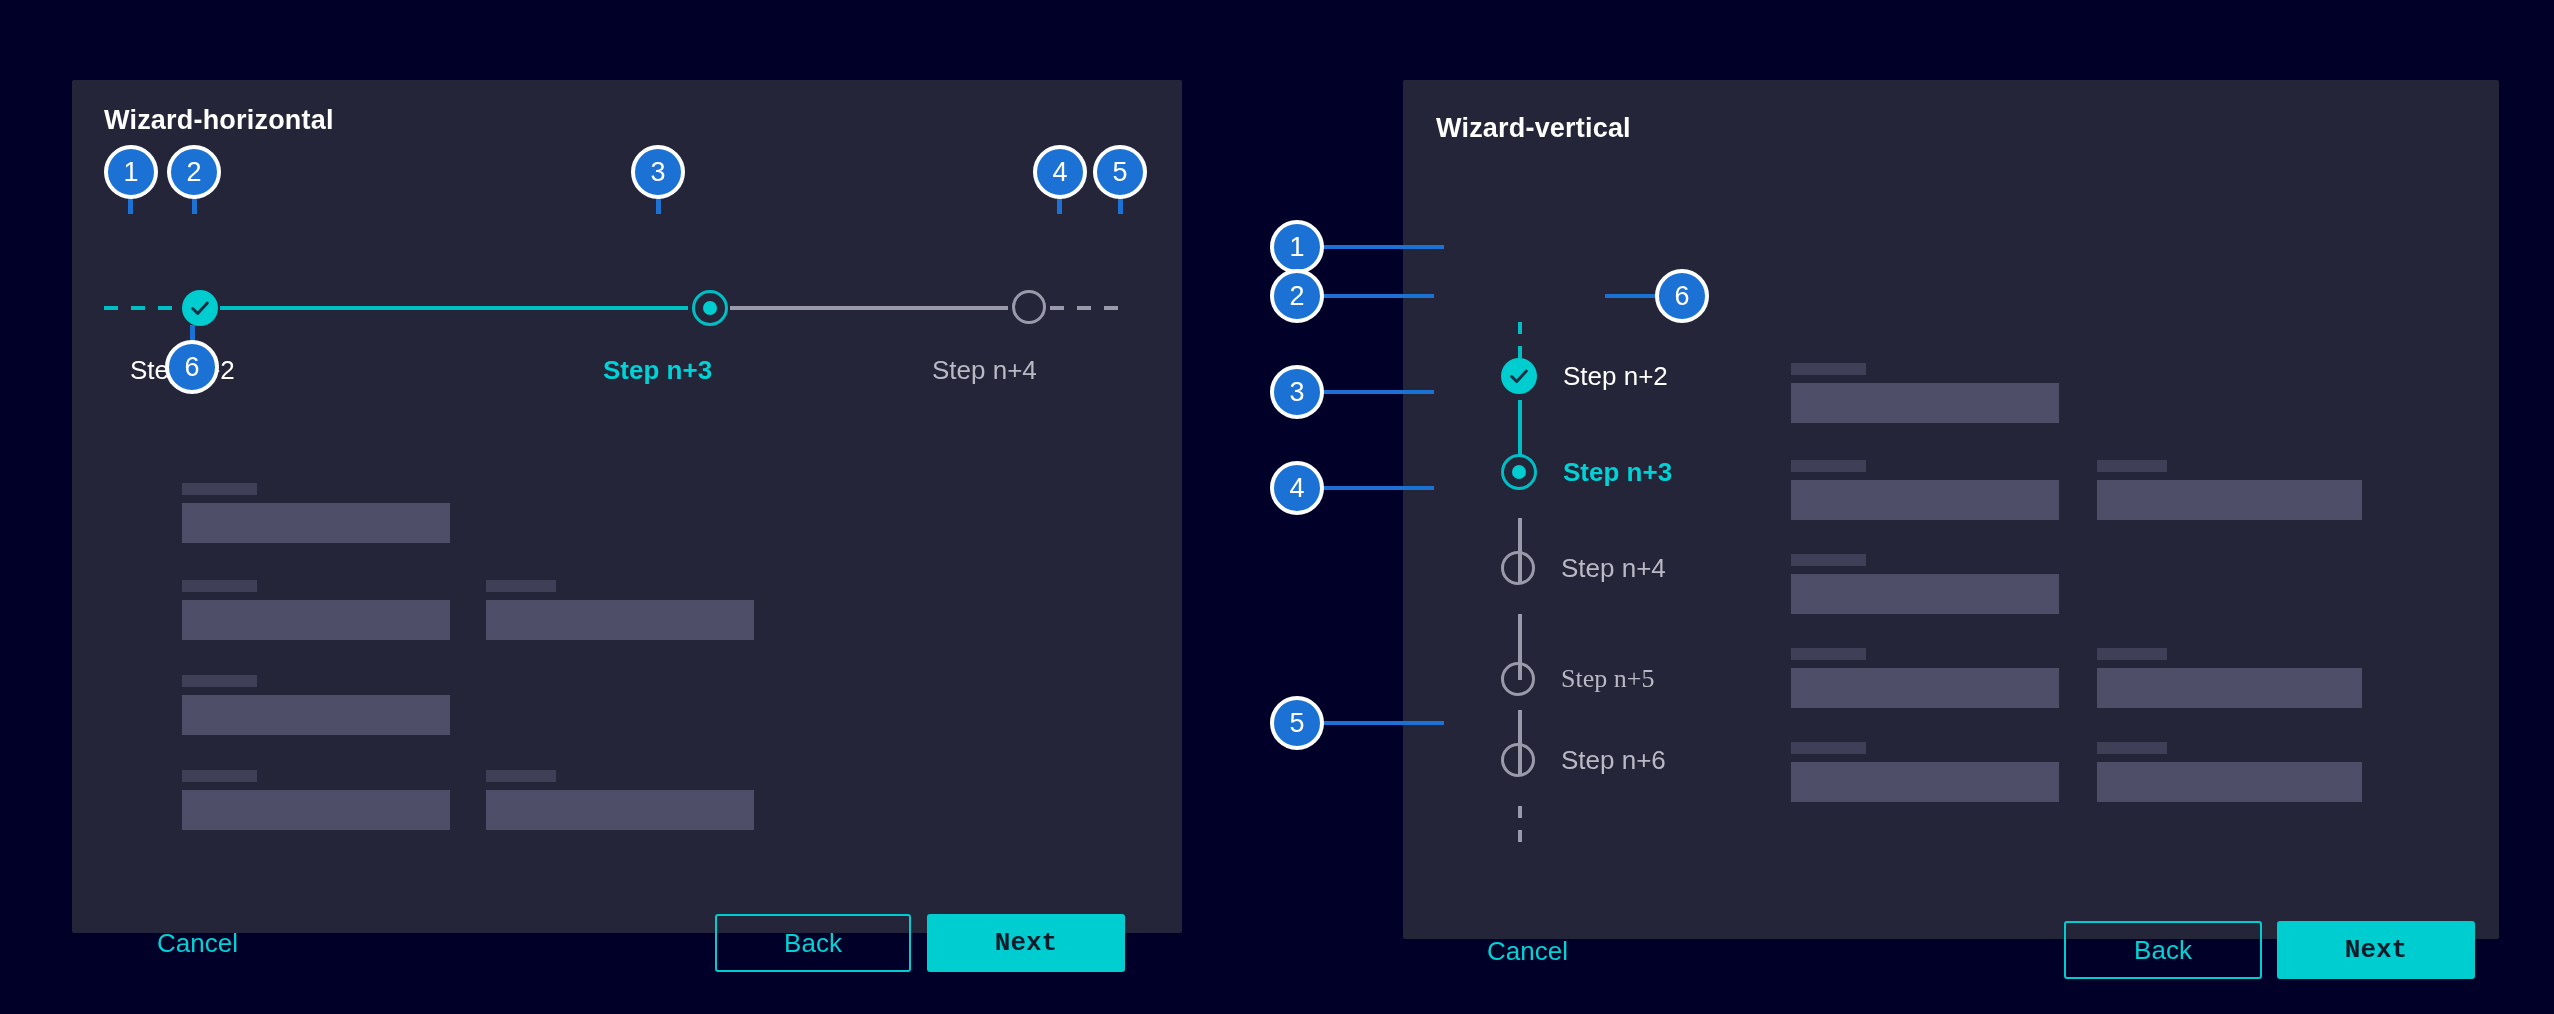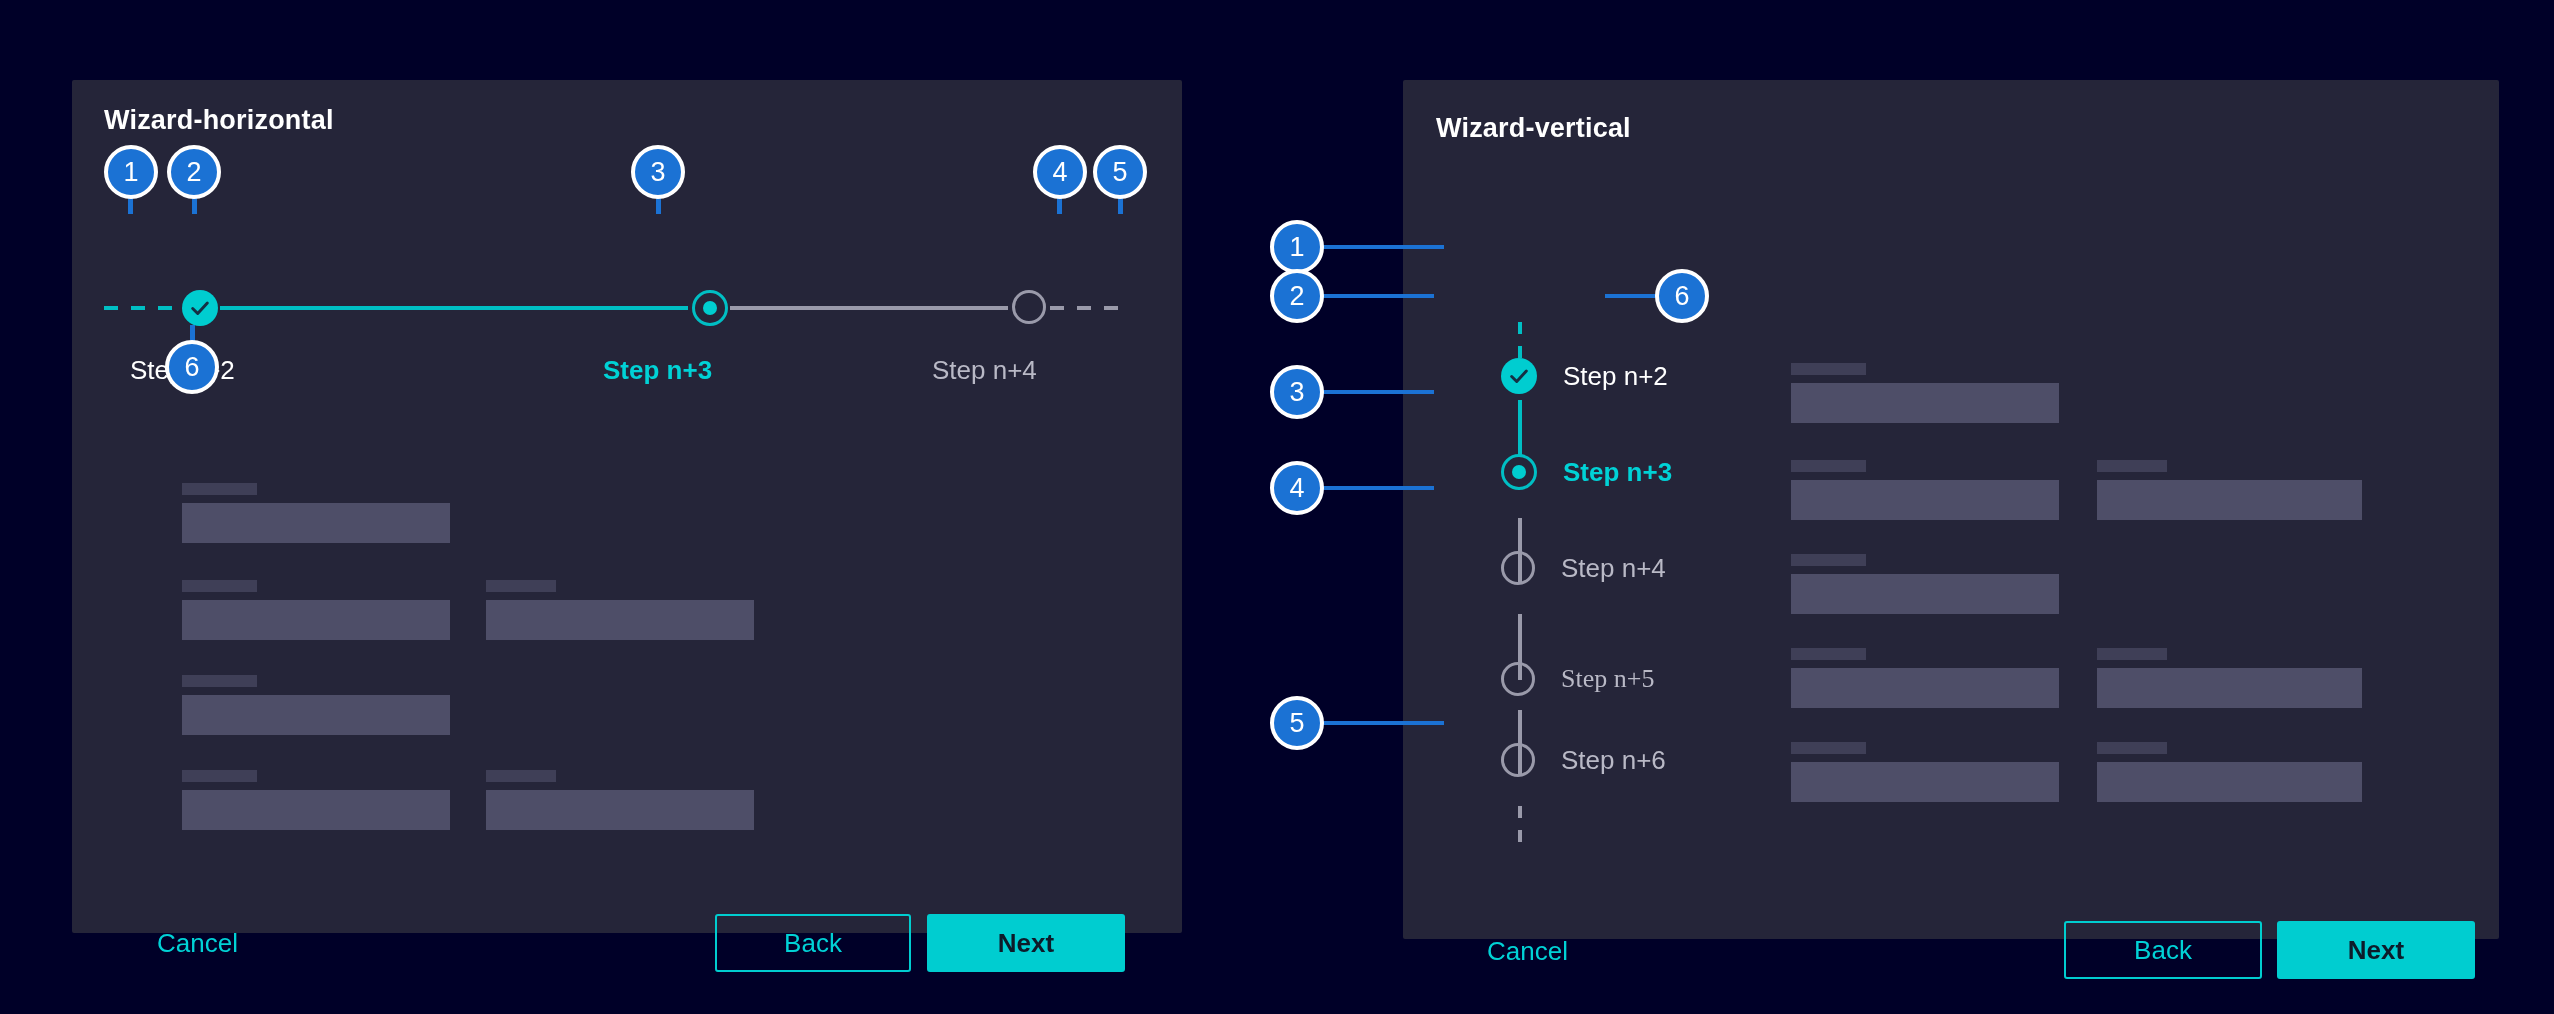--- a/index.html
+++ b/index.html
@@ -163,21 +163,21 @@
   }
   .btn-next {
     position: absolute;
     background: #00cdd0;
     color: #0d1b2a;
     border: none;
     font-size: 26px;
     font-weight: 700;
     border-radius: 3px;
     cursor: pointer;
-    font-family: Liberation Sans, sans-serif;
+    font-family: Liberation Mono, monospace;
   }
 
   
   .callout {
     position: absolute;
     width: 54px; height: 54px;
     border-radius: 50%;
     background: #1b72d4;
     border: 4px solid #ffffff;
     color: #ffffff;

